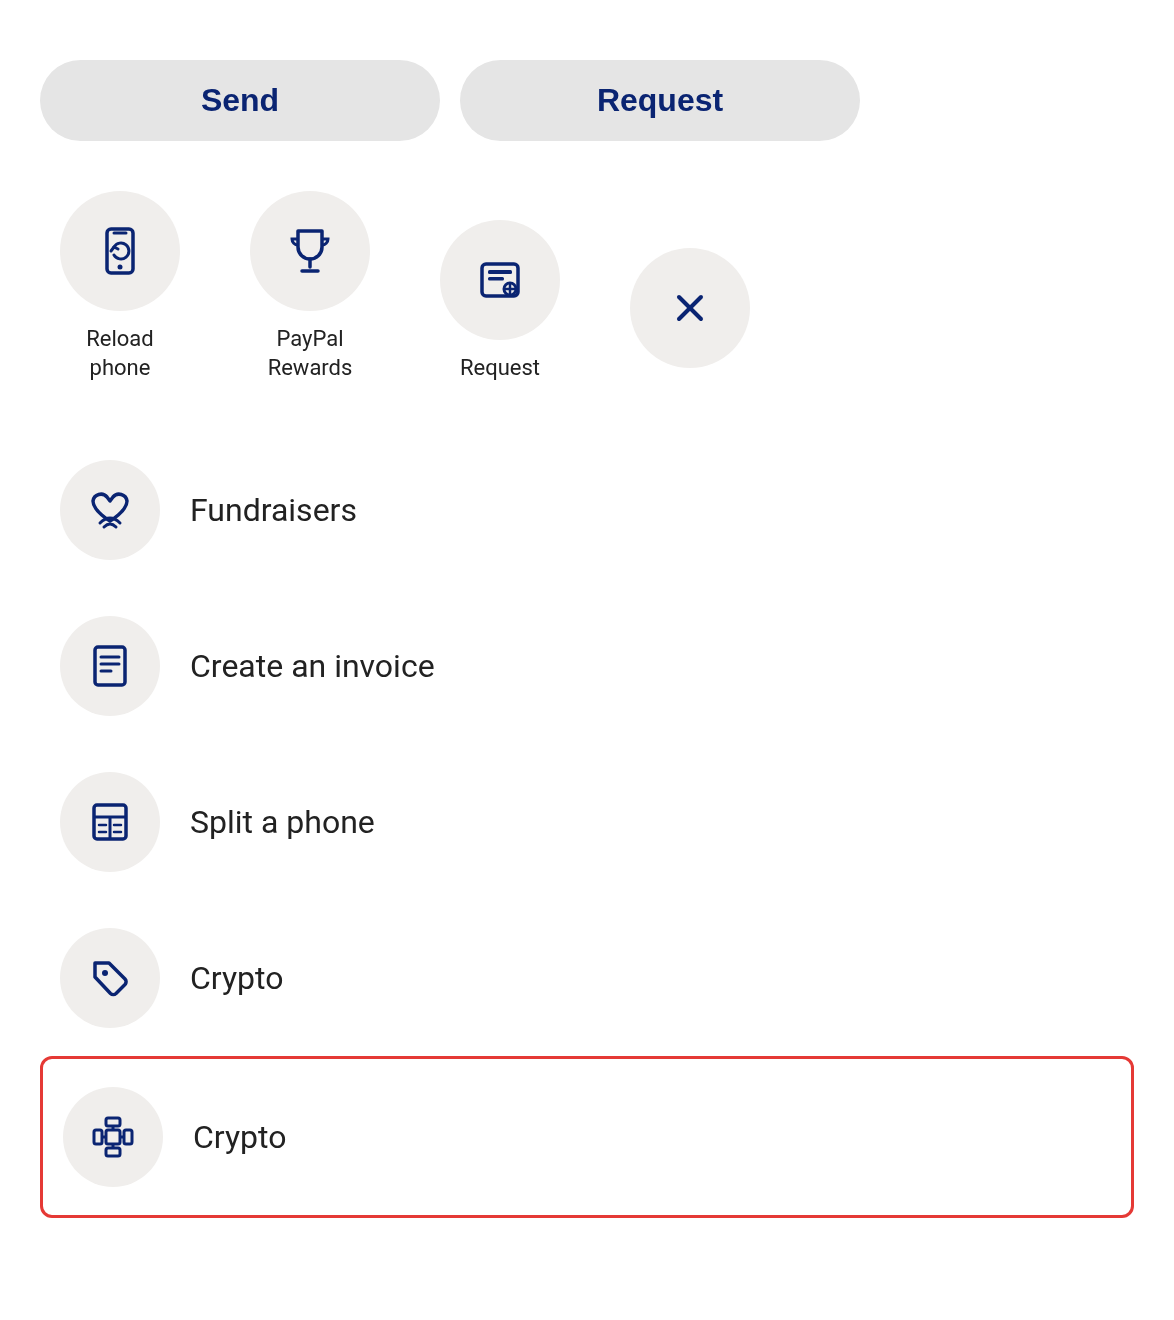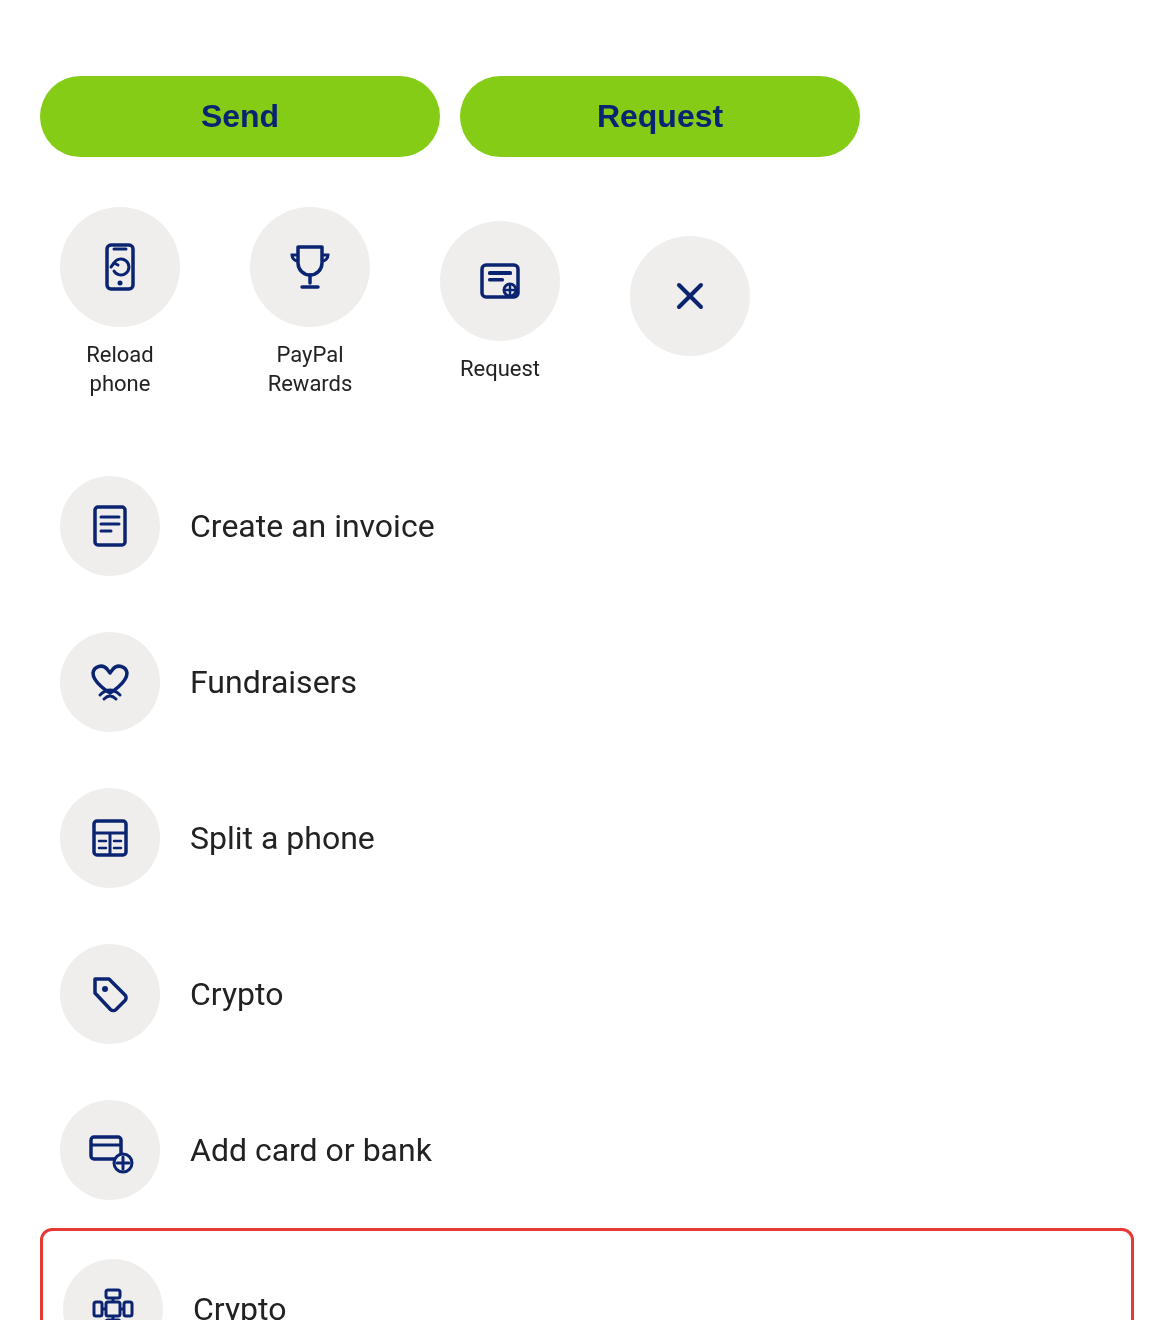--- a/index.html
+++ b/index.html
@@ -20,34 +20,33 @@
       display: flex;
       gap: 20px;
       margin-bottom: 50px;
     }
 
     .top-btn {
       flex: 1;
       padding: 22px 0;
       border-radius: 50px;
       border: none;
-      background: #84cc16;
+      background: #e5e5e5;
       color: #0a2472;
       font-size: 32px;
       font-weight: 700;
       cursor: pointer;
       max-width: 400px;
-      margin-top: 16px;
     }
 
     .quick-actions {
       display: flex;
       gap: 30px;
       margin-bottom: 50px;
-      align-items: center;
+      align-items: flex-end;
     }
 
     .quick-action-item {
       display: flex;
       flex-direction: column;
       align-items: center;
       gap: 14px;
       cursor: pointer;
       width: 160px;
     }
@@ -172,38 +171,38 @@
     <span class="quick-action-label"></span>
   </div>
 
 </div>
 
 <div class="menu-list">
 
   <div class="menu-item">
     <div class="menu-icon-circle">
       <svg width="50" height="50" viewBox="0 0 50 50">
+        <path d="M25 36 C25 36 8 26 8 16 a8 8 0 0 1 14-4 l3 4 l3-4 a8 8 0 0 1 14 4 C42 26 25 36 25 36z" fill="none" stroke="#0a2472" stroke-width="3.5" stroke-linejoin="round"></path>
+        <path d="M15 38 C18 35 22 33 25 33 C28 33 32 35 35 38" fill="none" stroke="#0a2472" stroke-width="3" stroke-linecap="round"></path>
+        <path d="M19 42 C21 40 23 39 25 39 C27 39 29 40 31 42" fill="none" stroke="#0a2472" stroke-width="3" stroke-linecap="round"></path>
+      </svg>
+    </div>
+    <span class="menu-item-label">Fundraisers</span>
+  </div>
+
+  <div class="menu-item">
+    <div class="menu-icon-circle">
+      <svg width="50" height="50" viewBox="0 0 50 50">
         <rect x="10" y="6" width="30" height="38" rx="3" fill="none" stroke="#0a2472" stroke-width="3.5"></rect>
         <line x1="16" y1="16" x2="34" y2="16" stroke="#0a2472" stroke-width="3" stroke-linecap="round"></line>
         <line x1="16" y1="23" x2="34" y2="23" stroke="#0a2472" stroke-width="3" stroke-linecap="round"></line>
         <line x1="16" y1="30" x2="26" y2="30" stroke="#0a2472" stroke-width="3" stroke-linecap="round"></line>
       </svg>
     </div>
     <span class="menu-item-label">Create an invoice</span>
-  </div>
-
-  <div class="menu-item">
-    <div class="menu-icon-circle">
-      <svg width="50" height="50" viewBox="0 0 50 50">
-        <path d="M25 36 C25 36 8 26 8 16 a8 8 0 0 1 14-4 l3 4 l3-4 a8 8 0 0 1 14 4 C42 26 25 36 25 36z" fill="none" stroke="#0a2472" stroke-width="3.5" stroke-linejoin="round"></path>
-        <path d="M15 38 C18 35 22 33 25 33 C28 33 32 35 35 38" fill="none" stroke="#0a2472" stroke-width="3" stroke-linecap="round"></path>
-        <path d="M19 42 C21 40 23 39 25 39 C27 39 29 40 31 42" fill="none" stroke="#0a2472" stroke-width="3" stroke-linecap="round"></path>
-      </svg>
-    </div>
-    <span class="menu-item-label">Fundraisers</span>
   </div>
 
   <div class="menu-item">
     <div class="menu-icon-circle">
       <svg width="50" height="50" viewBox="0 0 50 50">
         <rect x="9" y="8" width="32" height="34" rx="3" fill="none" stroke="#0a2472" stroke-width="3.5"></rect>
         <line x1="9" y1="20" x2="41" y2="20" stroke="#0a2472" stroke-width="3"></line>
         <line x1="25" y1="20" x2="25" y2="42" stroke="#0a2472" stroke-width="3"></line>
         <line x1="14" y1="28" x2="21" y2="28" stroke="#0a2472" stroke-width="2.5" stroke-linecap="round"></line>
         <line x1="29" y1="28" x2="36" y2="28" stroke="#0a2472" stroke-width="2.5" stroke-linecap="round"></line>
@@ -217,32 +216,20 @@
   <div class="menu-item">
     <div class="menu-icon-circle">
       <svg width="50" height="50" viewBox="0 0 50 50">
         <path d="M10 10 h14 l16 16 a4 4 0 0 1 0 5.5 l-9 9 a4 4 0 0 1-5.5 0 L10 24 Z" fill="none" stroke="#0a2472" stroke-width="3.5" stroke-linejoin="round"></path>
         <circle cx="20" cy="20" r="3" fill="#0a2472"></circle>
       </svg>
     </div>
     <span class="menu-item-label">Crypto</span>
   </div>
 
-  <div class="menu-item">
-    <div class="menu-icon-circle">
-      <svg width="50" height="50" viewBox="0 0 50 50">
-        <rect x="6" y="12" width="30" height="22" rx="3" fill="none" stroke="#0a2472" stroke-width="3.5"></rect>
-        <line x1="6" y1="20" x2="36" y2="20" stroke="#0a2472" stroke-width="3"></line>
-        <circle cx="38" cy="38" r="9" fill="#f0eeec" stroke="#0a2472" stroke-width="3"></circle>
-        <line x1="38" y1="32" x2="38" y2="44" stroke="#0a2472" stroke-width="3" stroke-linecap="round"></line>
-        <line x1="32" y1="38" x2="44" y2="38" stroke="#0a2472" stroke-width="3" stroke-linecap="round"></line>
-      </svg>
-    </div>
-    <span class="menu-item-label">Add card or bank</span>
-  </div>
 
   <div class="menu-item highlighted">
     <div class="menu-icon-circle">
       <svg width="50" height="50" viewBox="0 0 50 50">
         <rect x="18" y="6" width="14" height="8" rx="2" fill="none" stroke="#0a2472" stroke-width="3"></rect>
         <rect x="18" y="36" width="14" height="8" rx="2" fill="none" stroke="#0a2472" stroke-width="3"></rect>
         <rect x="6" y="18" width="8" height="14" rx="2" fill="none" stroke="#0a2472" stroke-width="3"></rect>
         <rect x="36" y="18" width="8" height="14" rx="2" fill="none" stroke="#0a2472" stroke-width="3"></rect>
         <line x1="25" y1="14" x2="25" y2="18" stroke="#0a2472" stroke-width="3"></line>
         <line x1="25" y1="32" x2="25" y2="36" stroke="#0a2472" stroke-width="3"></line>

